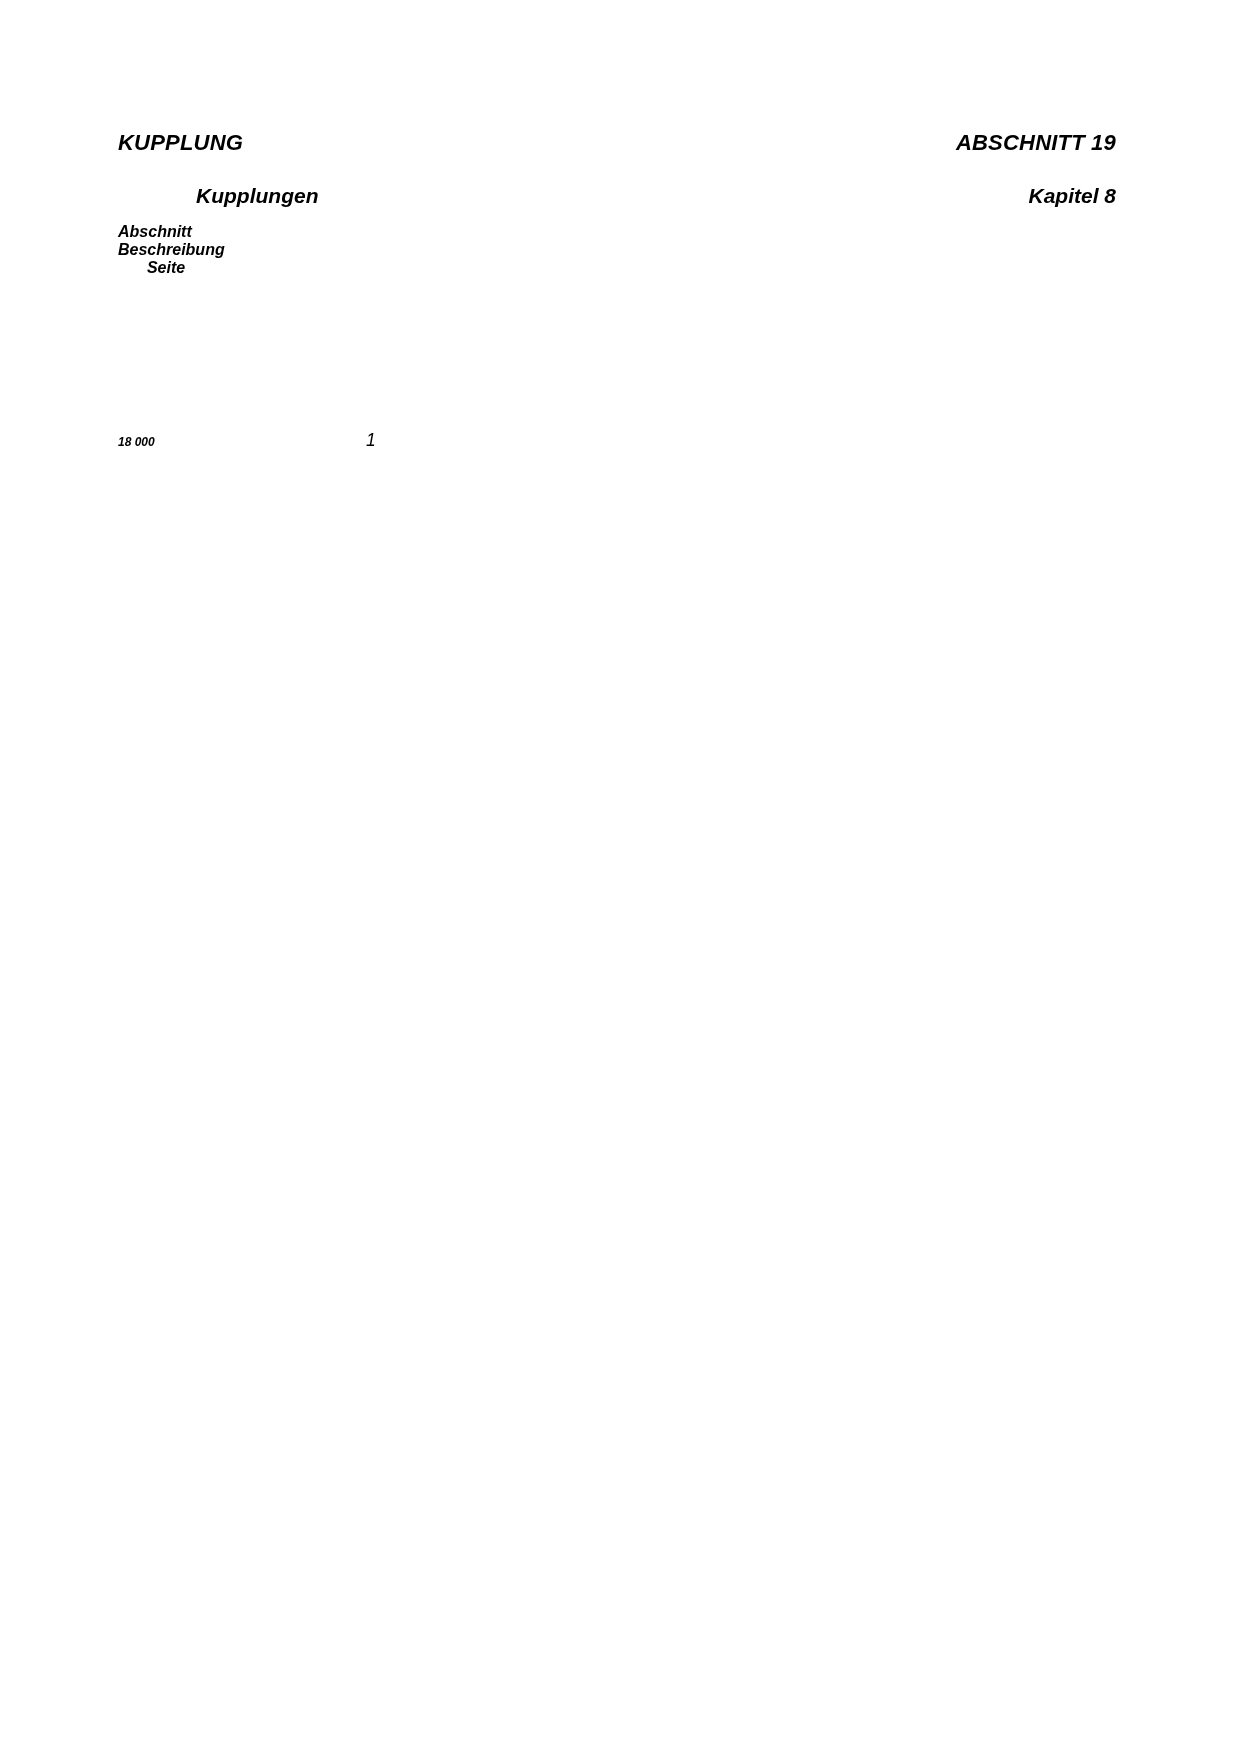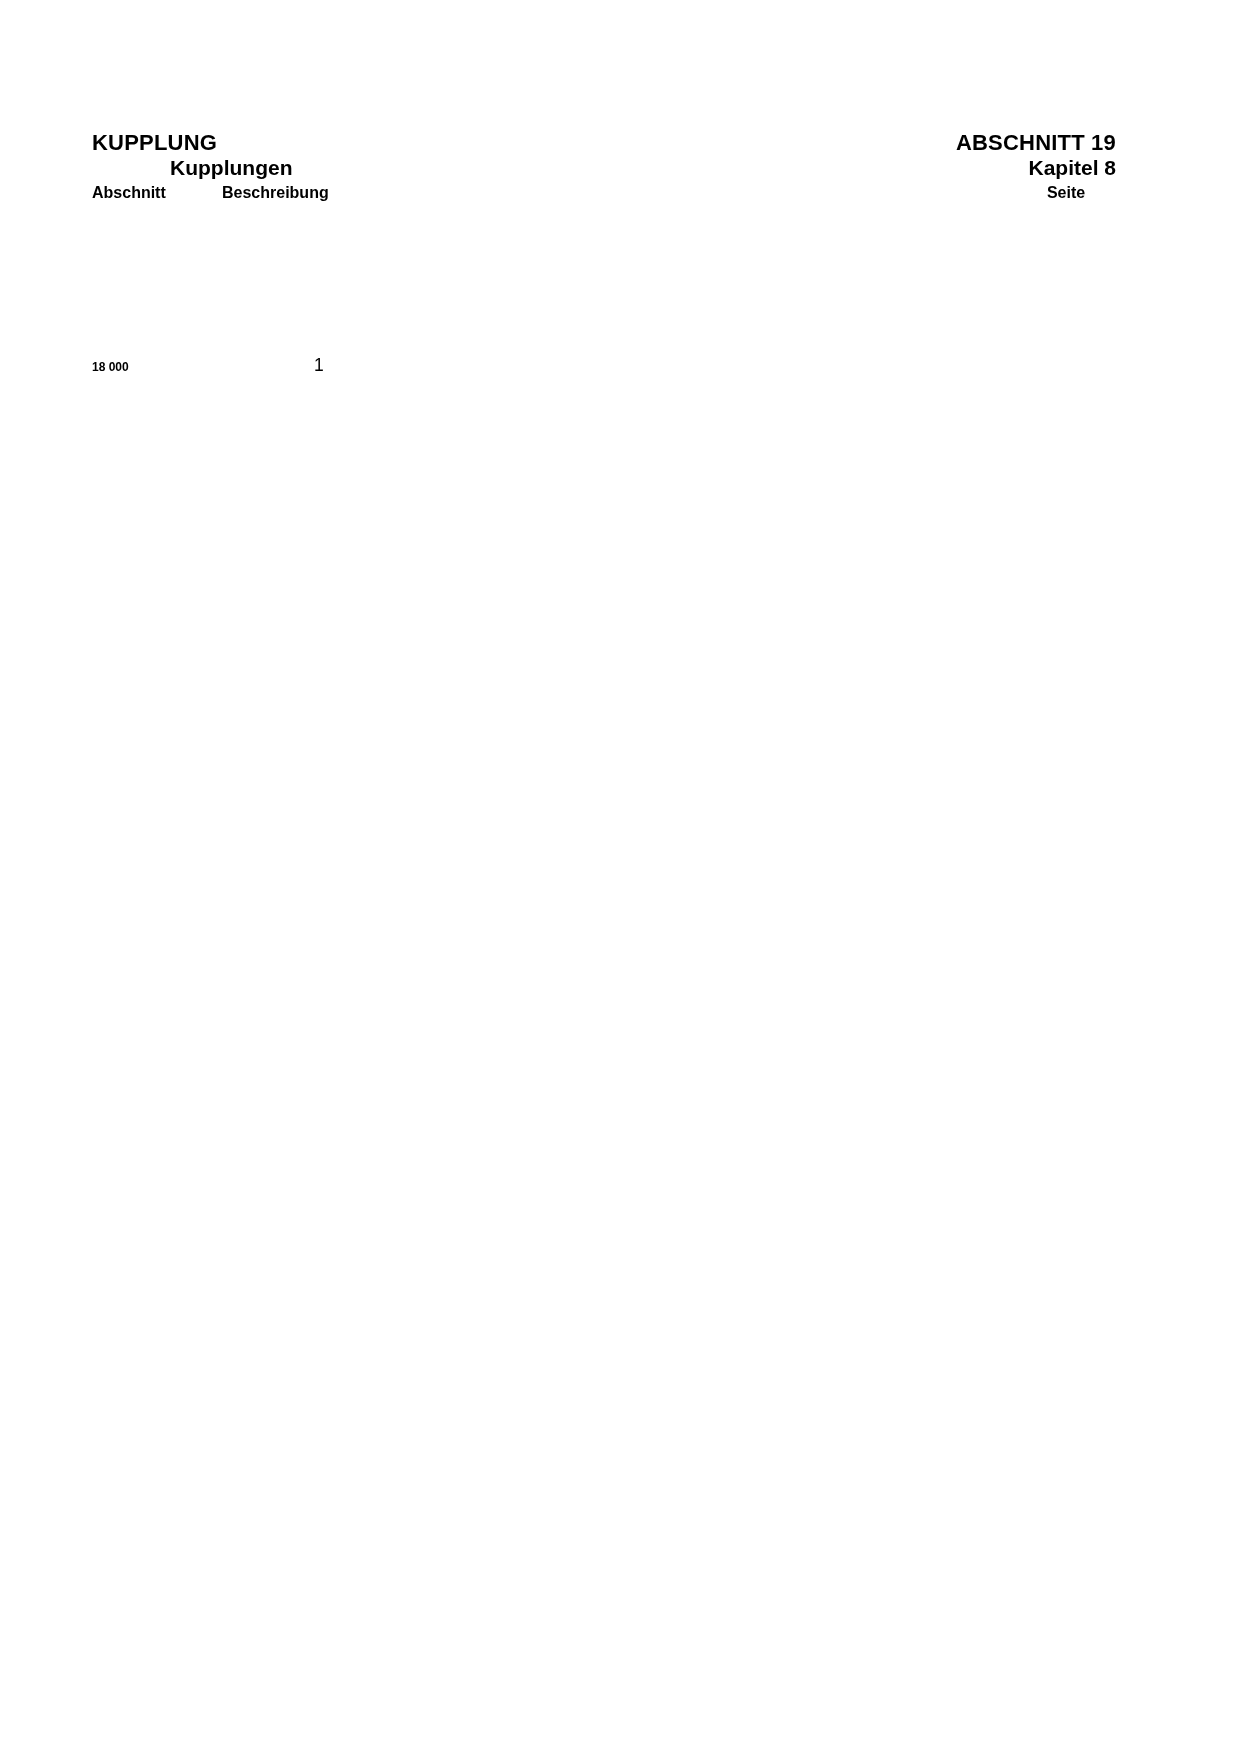--- a/index.html
+++ b/index.html
@@ -12,21 +12,22 @@
     height: 1755px;
     font-family: "Liberation Sans", sans-serif;
     color: #000000;
     -webkit-font-smoothing: antialiased;
   }
   .page {
     position: relative;
     width: 1241px;
     height: 1407px;
     box-sizing: border-box;
-    padding: 130px 125px 0 92px;
+    padding: 130px 125px 0 118px;
+    font-style: italic;
   }
 
   
   .banner {
     display: flex;
     justify-content: space-between;
     align-items: baseline;
     font-size: 22px;
     font-weight: bold;
     letter-spacing: 0.2px;
@@ -34,30 +35,32 @@
   .banner .left  { white-space: pre; }
   .banner .right { white-space: pre; }
 
   
   .chapter {
     display: flex;
     justify-content: space-between;
     align-items: baseline;
     font-size: 21px;
     font-weight: bold;
+    margin-top: 28px;
     padding-left: 78px;
   }
 
   
   .colhead {
     display: flex;
     align-items: baseline;
     font-size: 16px;
     font-weight: bold;
-    margin-top: 4px;
+    margin-top: 15px;
+    flex-direction: column;
   }
   .colhead .c-abschnitt { width: 130px; flex: none; }
   .colhead .c-besch     { flex: 1 1 auto; }
   .colhead .c-seite     { width: 96px; flex: none; text-align: center; padding-right: 2px; }
 
   
   .toc { margin-top: 22px; }
 
   .row {
     display: flex;

